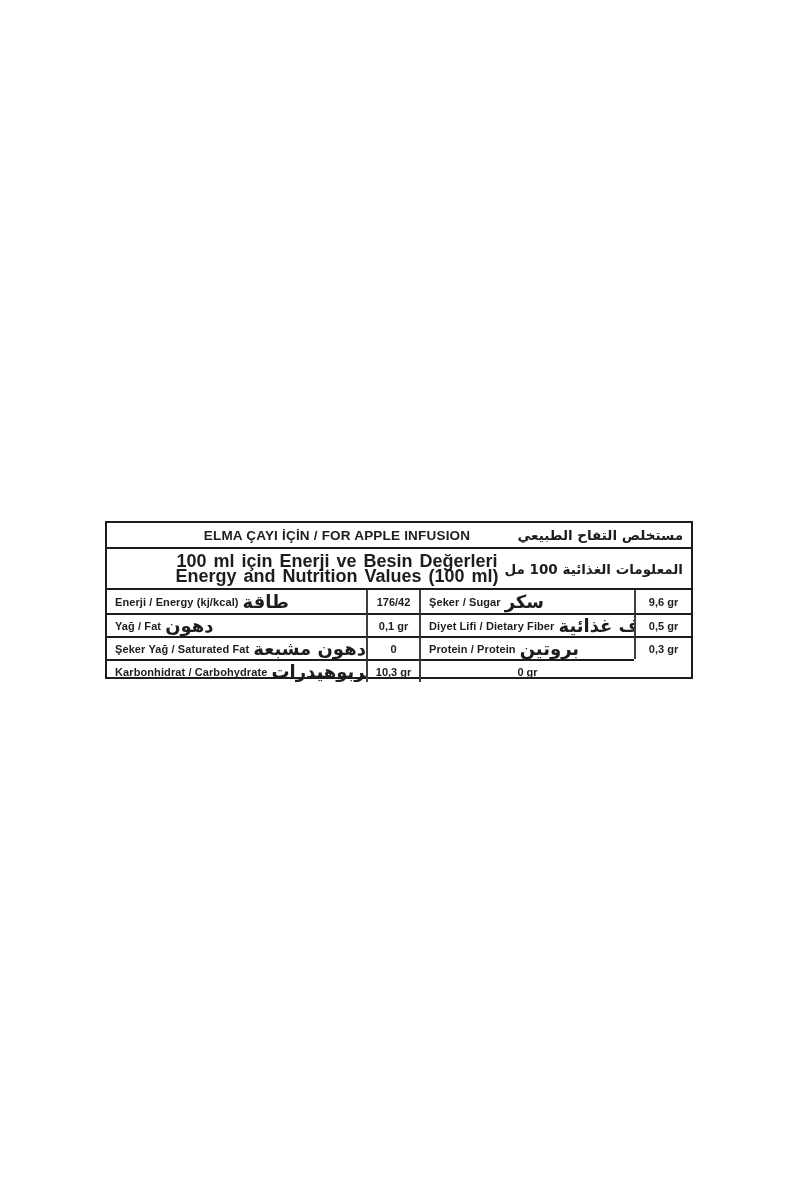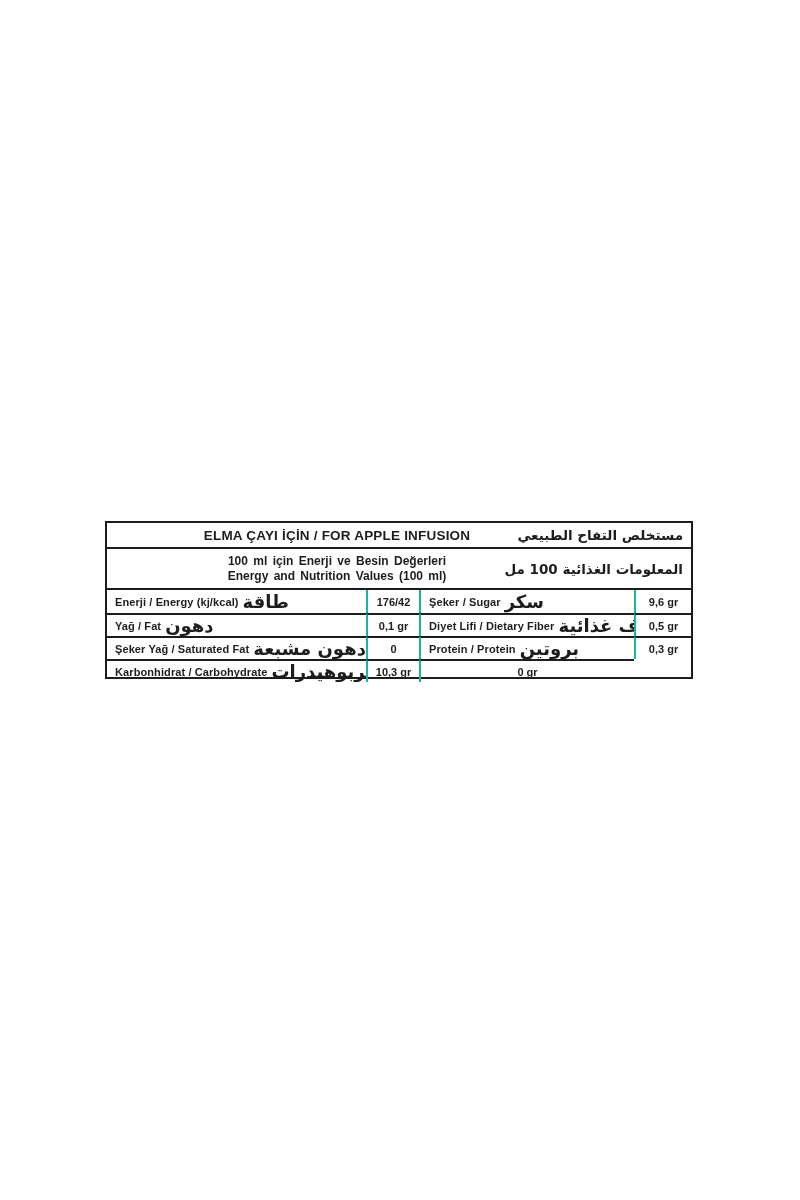--- a/index.html
+++ b/index.html
@@ -46,21 +46,21 @@
     justify-content: center;
     text-align: center;
   }
   .header-row .latin-center {
     font-size: 13.5px;
     font-weight: 700;
     letter-spacing: 0.2px;
     white-space: nowrap;
   }
   .sub-latin {
-    font-size: 12px;
+    font-size: 18px;
     font-weight: 700;
     line-height: 15px;
     word-spacing: 2px;
     white-space: nowrap;
   }
   .arabic-right {
     position: absolute;
     right: 8px; top: 0; bottom: 0;
     display: flex;
     align-items: center;
@@ -76,21 +76,21 @@
     grid-auto-rows: 1fr;
   }
   .cell {
     box-sizing: border-box;
     display: flex;
     align-items: center;
     overflow: hidden;
   }
   .cell { border-top: 2px solid #1d1d1b; }
   .cell:nth-child(-n+4) { border-top: none; }
-  .cell:not(:nth-child(4n+1)) { border-left: 2px solid #14b8a6; }
+  .cell:not(:nth-child(4n+1)) { border-left: 2px solid #404040; }
   .label-cell {
     padding: 0 8px;
   }
   .label-cell .lat {
     font-size: 11px;
     font-weight: 600;
     letter-spacing: 0.1px;
     white-space: nowrap;
   }
   .label-cell .ar {

